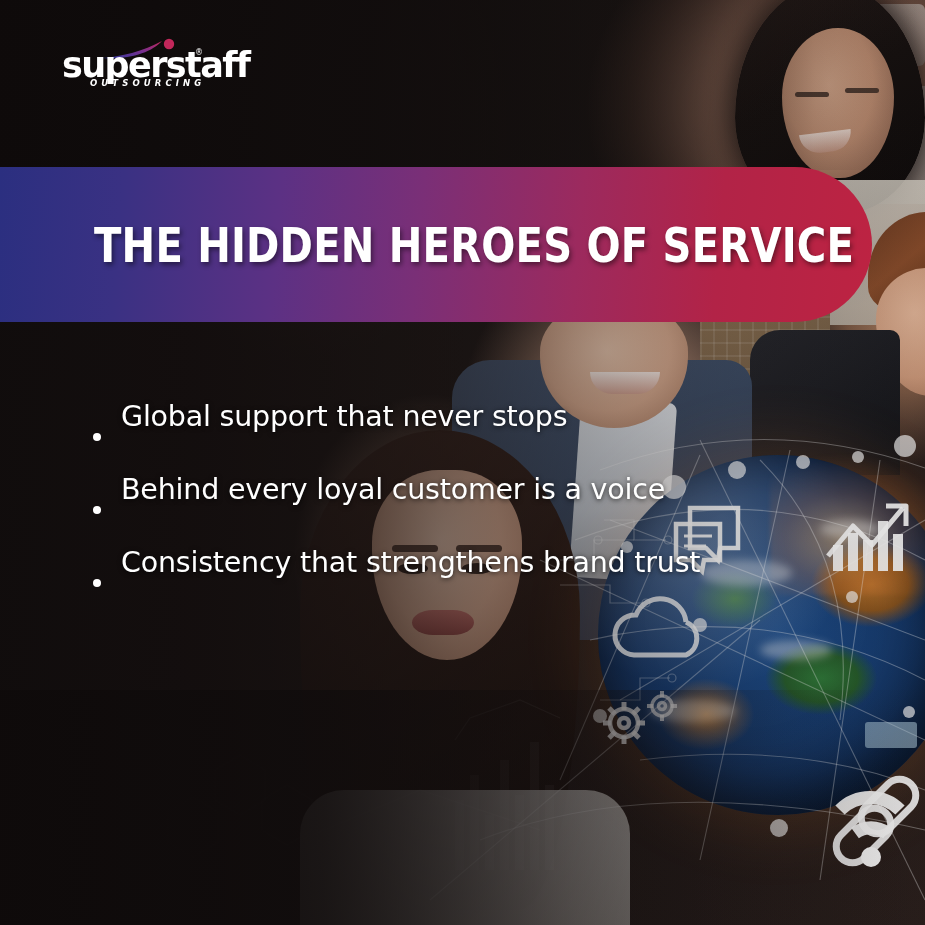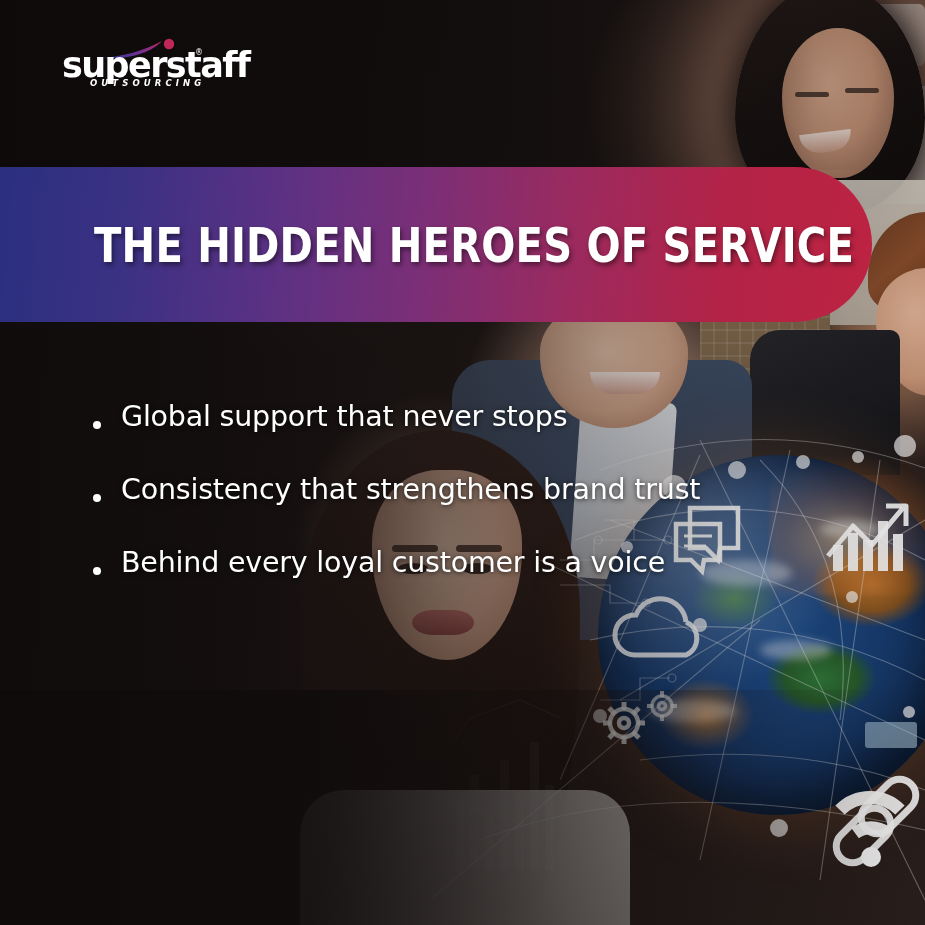--- a/index.html
+++ b/index.html
@@ -217,21 +217,21 @@
     text-shadow:2px 3px 5px rgba(0,0,0,.45);
     transform-origin:left center;
     transform:translateY(-50%) scaleX(.93);
   }
 
   
   .bullets {
     position:absolute; left:88px; top:392px; width:800px;
   }
   .bullet-row {
-    display:flex; align-items:center;
+    display:flex; align-items:flex-end;
     margin-bottom:24px;
   }
   .bullet-dot {
     flex:0 0 auto; width:8px; height:8px; border-radius:50%;
     background:#ffffff; margin:16px 20px 0 5px;
   }
   .bullet-text {
     font-family:"DejaVu Sans","Liberation Sans", sans-serif;
     font-size:28.5px; font-weight:400; color:#ffffff;
     line-height:1.72; letter-spacing:-.2px;
@@ -438,21 +438,21 @@
     <div class="banner-title">THE HIDDEN HEROES OF SERVICE</div>
   </div>
 
   <div class="bullets">
     <div class="bullet-row">
       <span class="bullet-dot"></span>
       <span class="bullet-text">Global support that never stops</span>
     </div>
     <div class="bullet-row">
       <span class="bullet-dot"></span>
-      <span class="bullet-text">Consistency that strengthens brand trust</span>
+      <span class="bullet-text">Behind every loyal customer is a voice</span>
     </div>
     <div class="bullet-row">
       <span class="bullet-dot"></span>
-      <span class="bullet-text">Behind every loyal customer is a voice</span>
+      <span class="bullet-text">Consistency that strengthens brand trust</span>
     </div>
   </div>
 
 </div>
 
 </body></html>

